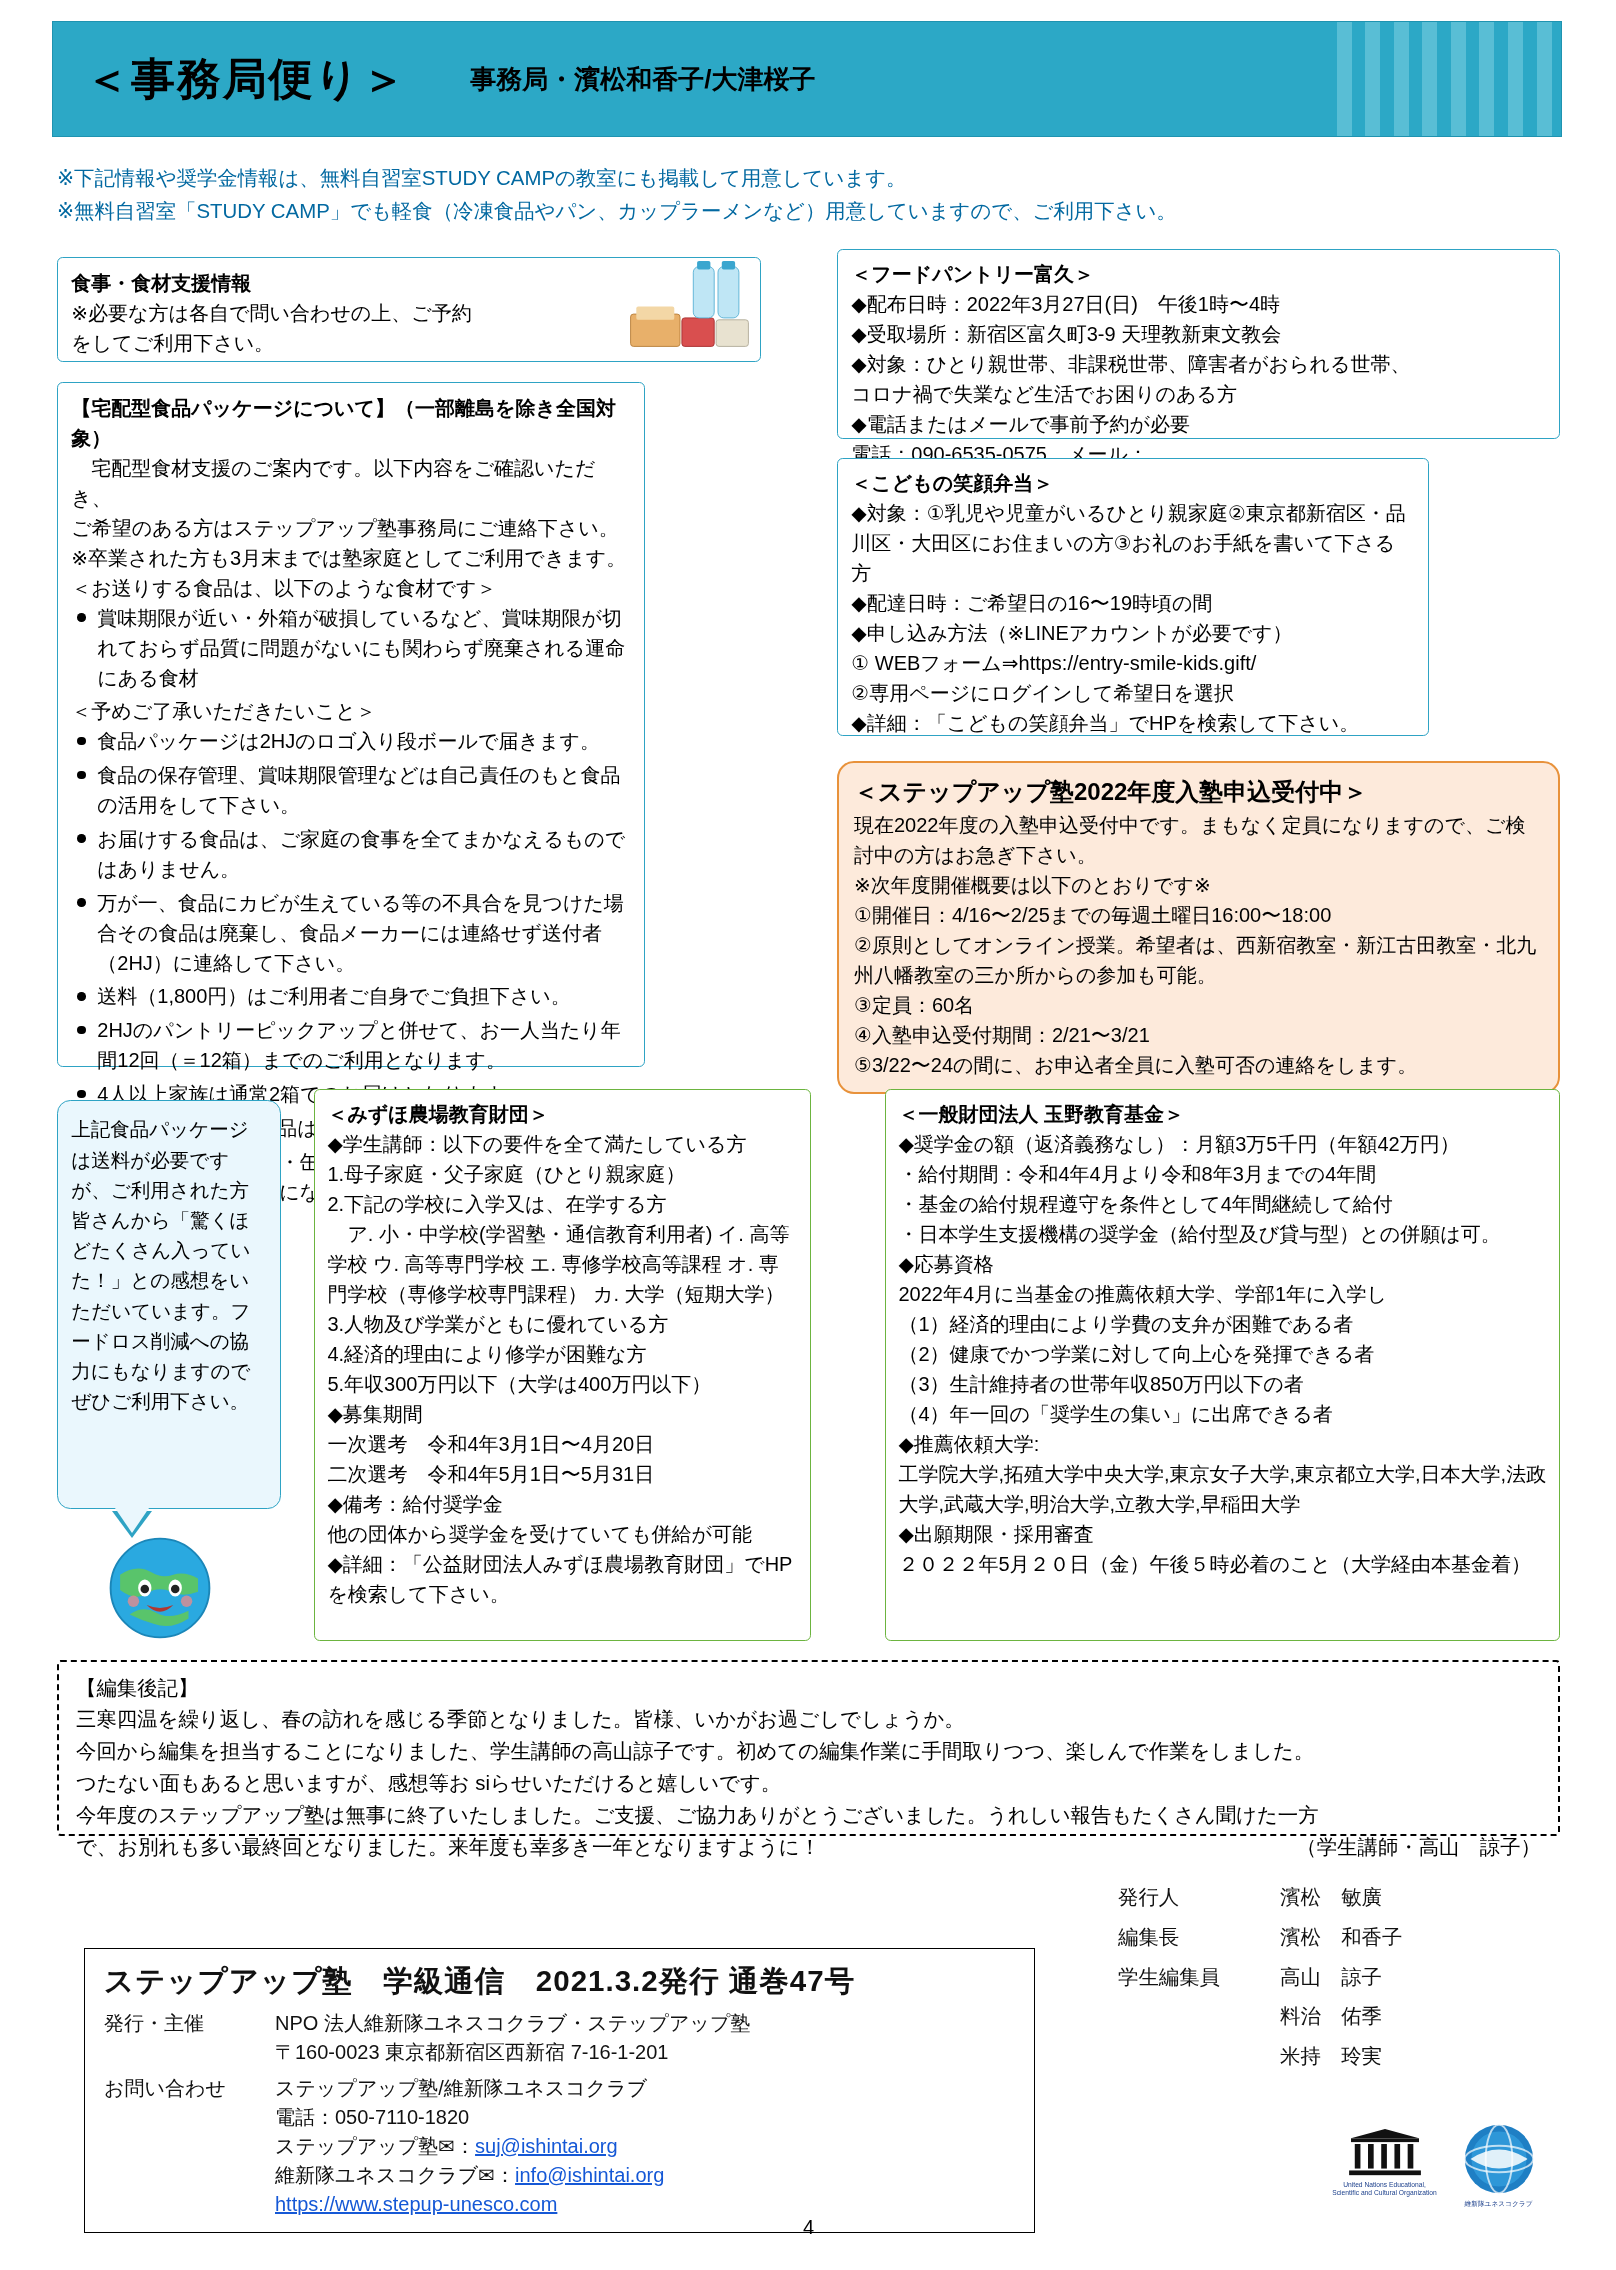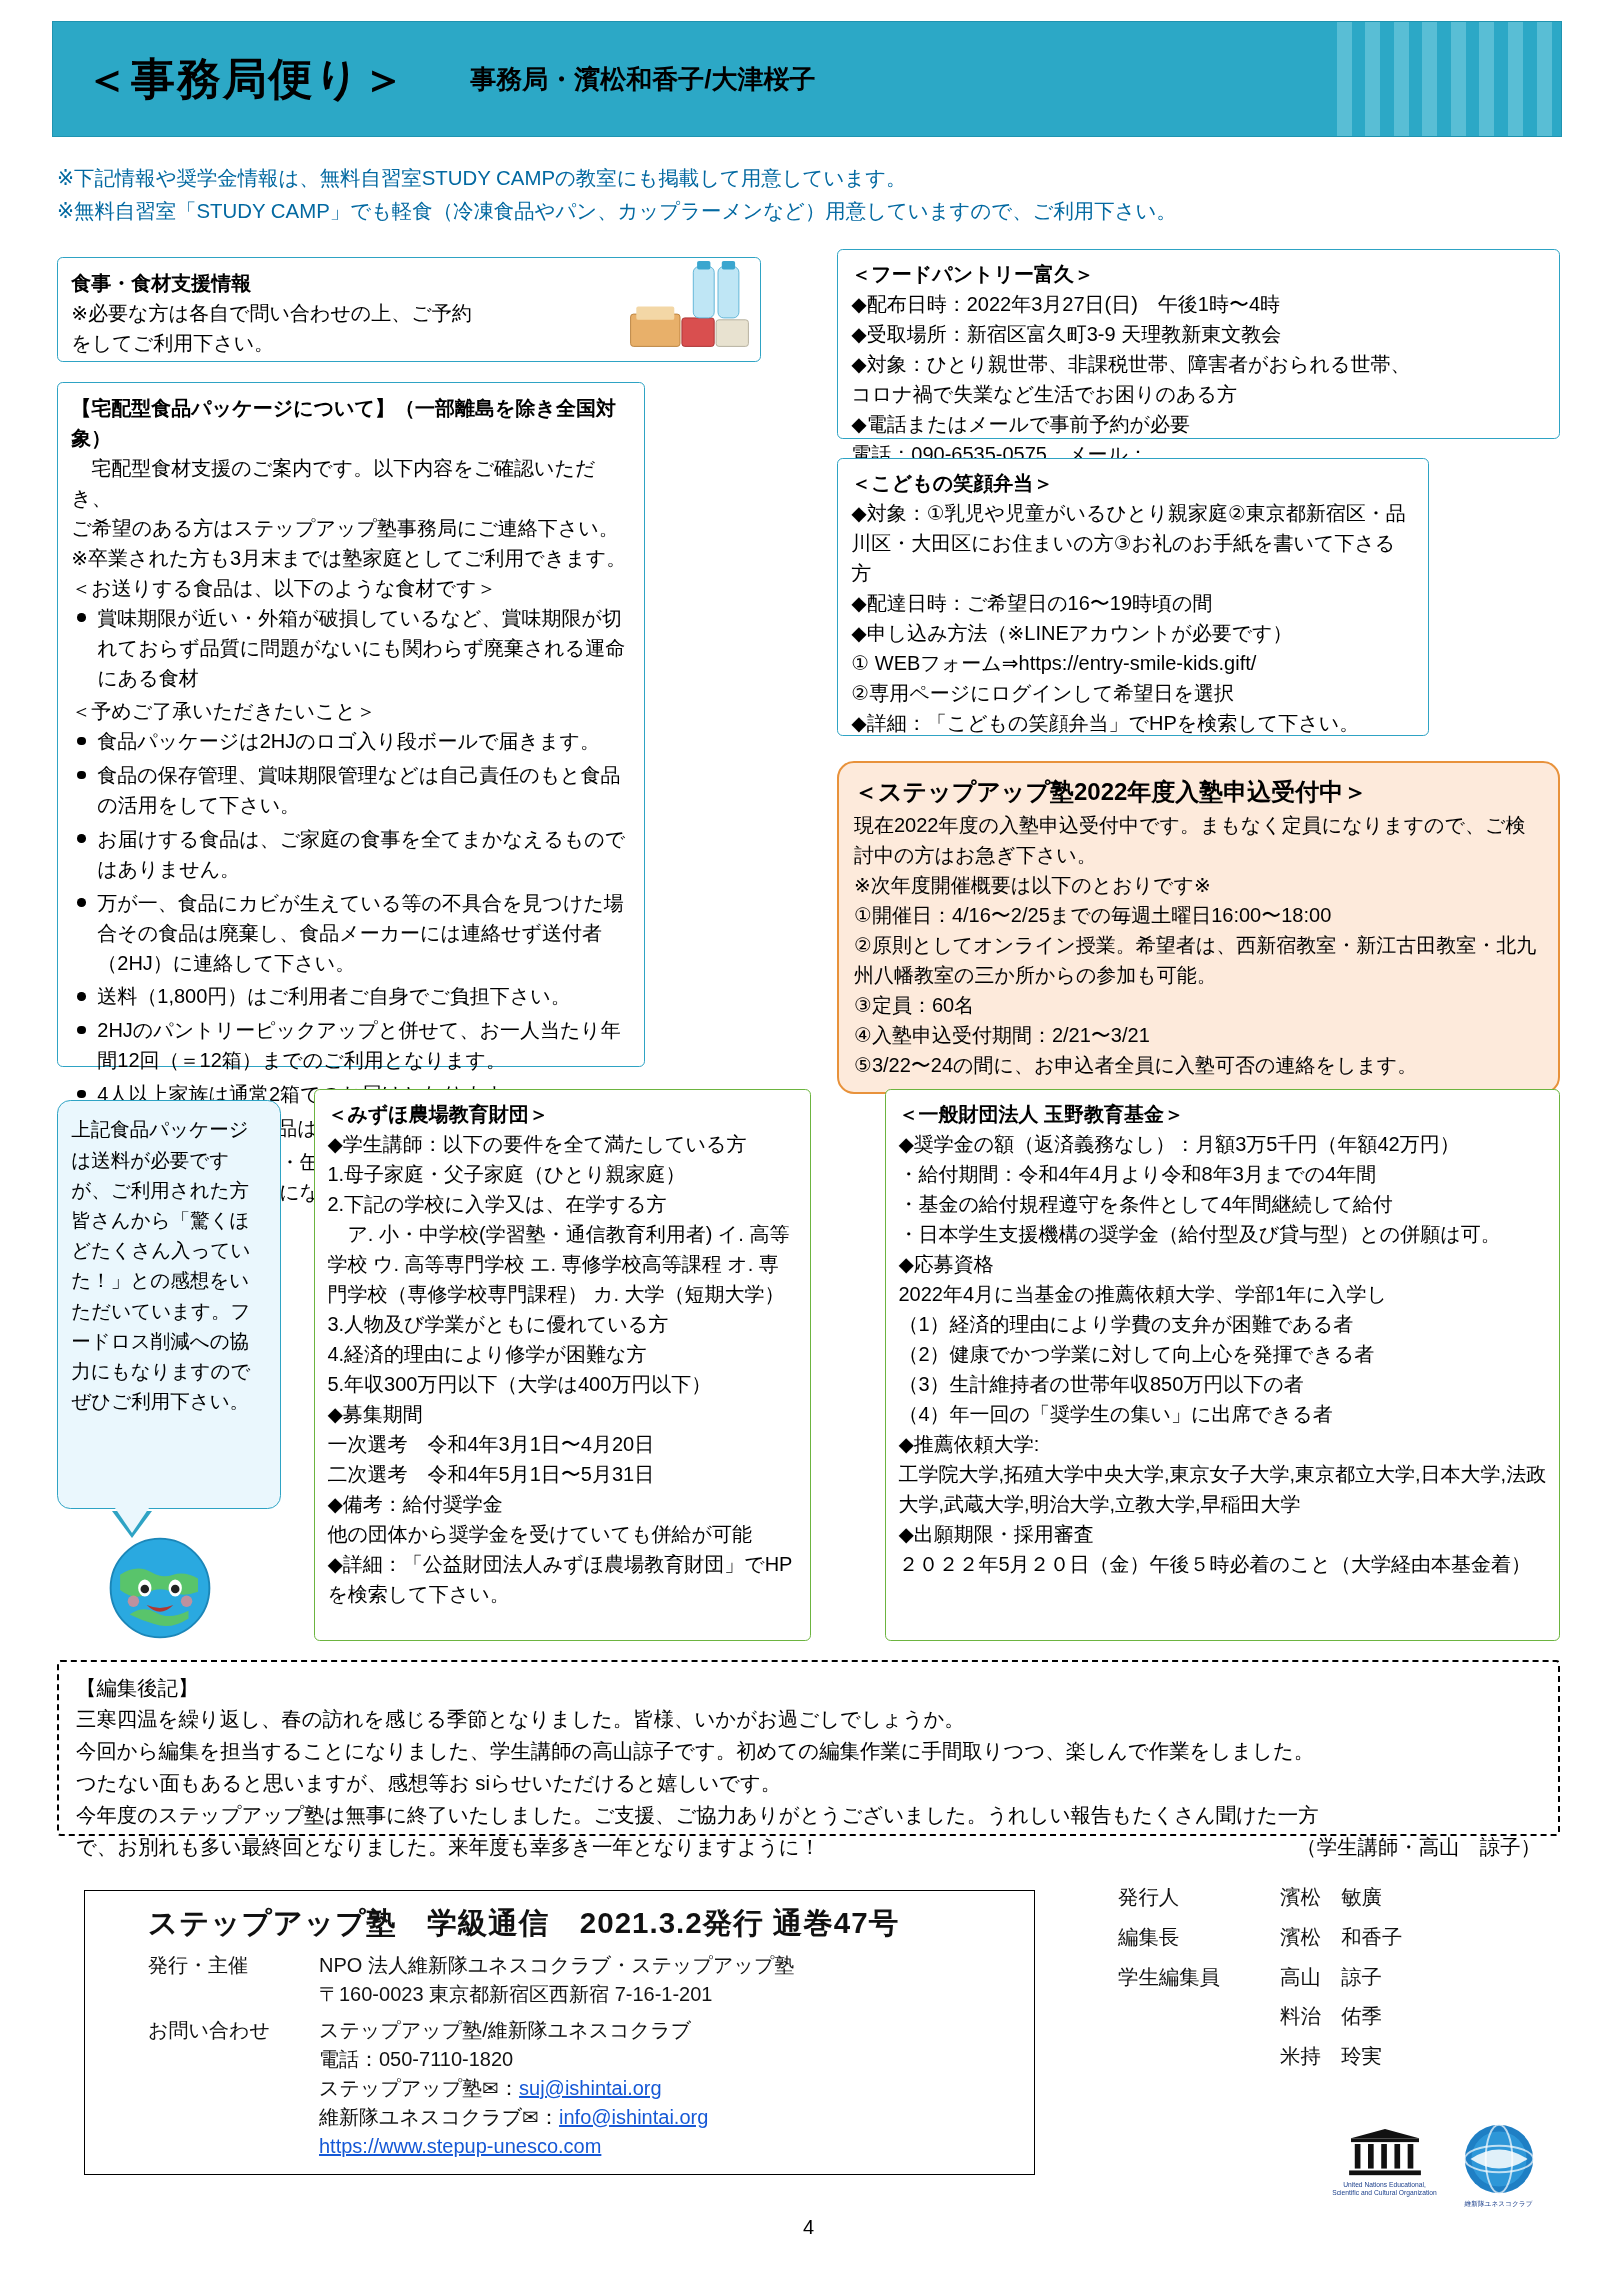--- a/index.html
+++ b/index.html
@@ -102,21 +102,21 @@
   }
   
   #mascot{position:absolute;left:103px;top:1531px;width:114px;height:114px;}
 
   
   #box-editor{left:57px;top:1660px;width:1503px;height:176px;}
   #box-editor .inner{padding:10.5px 17px;}
   #box-editor .t{font-size:20.4px;line-height:1.56;}
 
   
-  #box-footer{left:84px;top:1890px;width:951px;height:285px;padding-left:44px;}
+  #box-footer{left:84px;top:1948px;width:951px;height:285px;}
   #box-footer .inner{padding:13.3px 19px;}
   #box-footer .ftitle{font-size:29.5px;font-weight:bold;letter-spacing:1px;}
   .frow{display:flex;margin-top:6.7px;font-size:20px;line-height:1.45;}
   .flabel{width:171px;flex:0 0 171px;}
   .fval{flex:1;}
   a.lnk{color:#1558d6;text-decoration:underline;word-break:break-all;}
 
   
   #staff{position:absolute;left:1118px;top:1878px;width:418px;font-size:20.4px;line-height:1.95;}
   #staff .srow{display:flex;}

